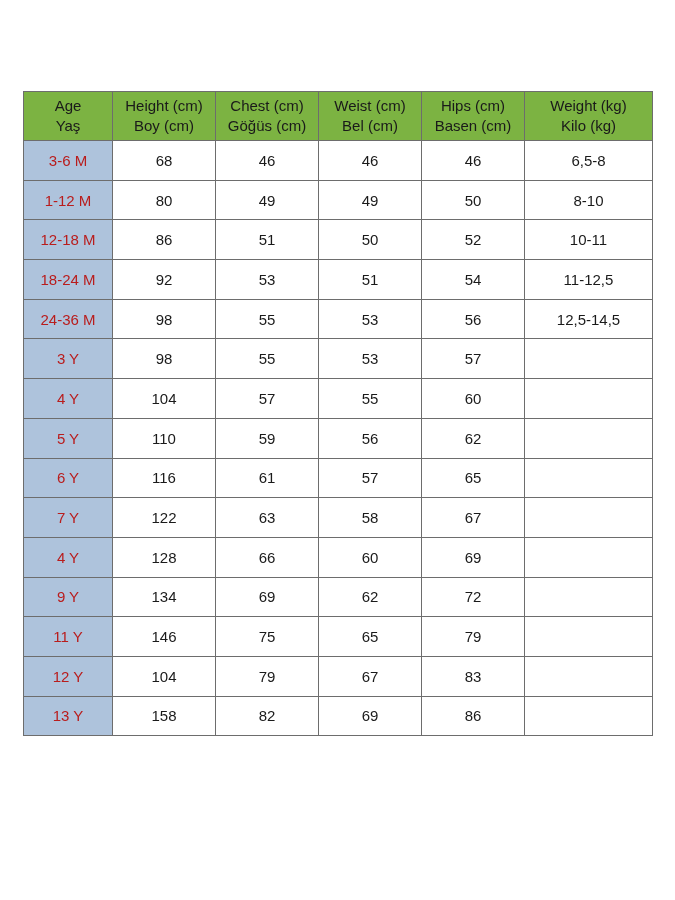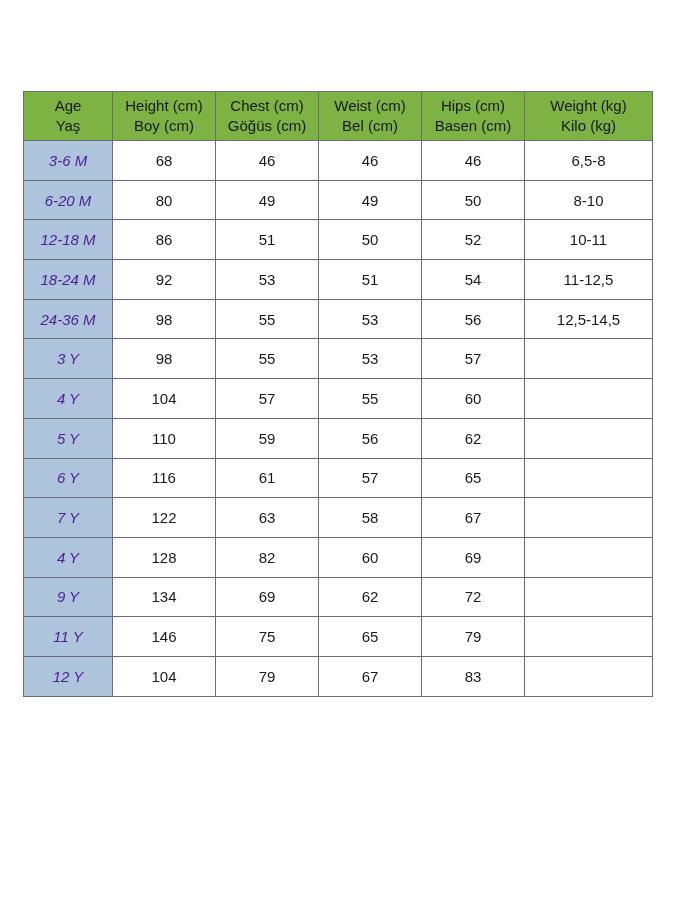--- a/index.html
+++ b/index.html
@@ -50,22 +50,21 @@
   thead th .line1,
   thead th .line2 {
     display: block;
     white-space: nowrap;
   }
   tbody td {
     height: 38.7px;
   }
   tbody td.age-cell {
     background: #aec3dc;
-    color: #4c1d95;
-    font-style: italic;
+    color: #b91c1c;
   }
   tbody td.val-cell {
     background: #ffffff;
   }
   
   col.c-age { width: 89px; }
   col.c-h   { width: 103px; }
   col.c-c   { width: 103px; }
   col.c-w   { width: 103px; }
   col.c-hp  { width: 103px; }
@@ -116,21 +115,21 @@
       <tbody>
         <tr>
           <td class="age-cell">3-6 M</td>
           <td class="val-cell">68</td>
           <td class="val-cell">46</td>
           <td class="val-cell">46</td>
           <td class="val-cell">46</td>
           <td class="val-cell">6,5-8</td>
         </tr>
         <tr>
-          <td class="age-cell">6-20 M</td>
+          <td class="age-cell">1-12 M</td>
           <td class="val-cell">80</td>
           <td class="val-cell">49</td>
           <td class="val-cell">49</td>
           <td class="val-cell">50</td>
           <td class="val-cell">8-10</td>
         </tr>
         <tr>
           <td class="age-cell">12-18 M</td>
           <td class="val-cell">86</td>
           <td class="val-cell">51</td>
@@ -190,21 +189,21 @@
           <td class="age-cell">7 Y</td>
           <td class="val-cell">122</td>
           <td class="val-cell">63</td>
           <td class="val-cell">58</td>
           <td class="val-cell">67</td>
           <td class="val-cell"></td>
         </tr>
         <tr>
           <td class="age-cell">4 Y</td>
           <td class="val-cell">128</td>
-          <td class="val-cell">82</td>
+          <td class="val-cell">66</td>
           <td class="val-cell">60</td>
           <td class="val-cell">69</td>
           <td class="val-cell"></td>
         </tr>
         <tr>
           <td class="age-cell">9 Y</td>
           <td class="val-cell">134</td>
           <td class="val-cell">69</td>
           <td class="val-cell">62</td>
           <td class="val-cell">72</td>
@@ -217,18 +216,26 @@
           <td class="val-cell">65</td>
           <td class="val-cell">79</td>
           <td class="val-cell"></td>
         </tr>
         <tr>
           <td class="age-cell">12 Y</td>
           <td class="val-cell">104</td>
           <td class="val-cell">79</td>
           <td class="val-cell">67</td>
           <td class="val-cell">83</td>
+          <td class="val-cell"></td>
+        </tr>
+        <tr>
+          <td class="age-cell">13 Y</td>
+          <td class="val-cell">158</td>
+          <td class="val-cell">82</td>
+          <td class="val-cell">69</td>
+          <td class="val-cell">86</td>
           <td class="val-cell"></td>
         </tr>
       </tbody>
     </table>
   </div>
 </div>
 
 </body></html>

